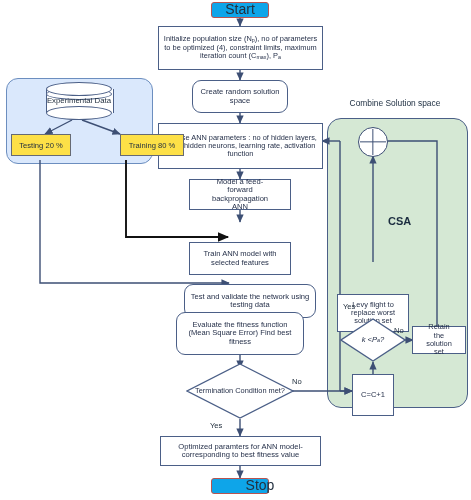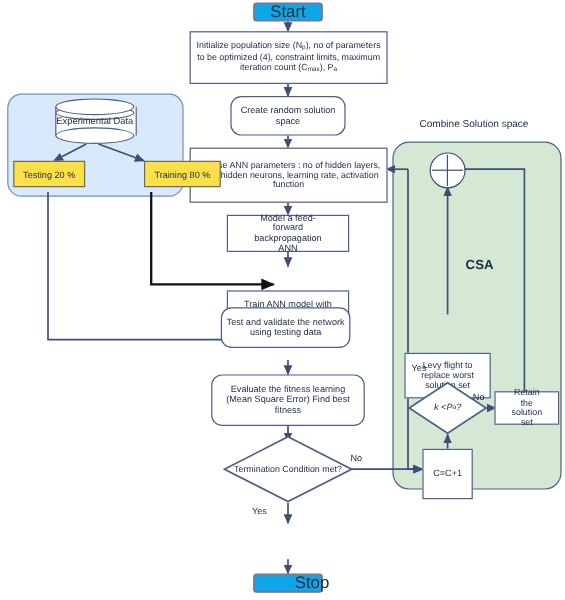--- a/index.html
+++ b/index.html
@@ -135,31 +135,32 @@
   </div>
 
   <div class="node rounded t75" style="left:192px;top:80px;width:96px;height:33px;padding:1px 4px;">Create random solution space</div>
 
   <div class="node proc t7" style="left:158px;top:123px;width:165px;height:46px;padding:1px 3px;">Choose ANN parameters : no of hidden layers, no of hidden neurons, learning rate, activation function</div>
 
   <div class="node proc t75" style="left:189px;top:179px;width:102px;height:31px;padding:1px 18px;">Model a feed-forward backpropagation ANN</div>
 
   <div class="node proc t75" style="left:189px;top:222px;width:102px;height:33px;padding:1px 3px;margin-top:20px;">Train ANN model with selected features</div>
 
-  <div class="node rounded t75" style="left:184px;top:256px;width:108px;height:34px;padding:1px 3px;">Test and validate the network using testing data</div>
-
-  <div class="node rounded t75" style="left:176px;top:312px;width:128px;height:43px;padding:1px 4px;">Evaluate the fitness learning (Mean Square Error) Find best fitness</div>
+  <div class="node rounded t75" style="left:184px;top:284px;width:132px;height:34px;padding:1px 3px;">Test and validate the network using testing data</div>
+
+  <div class="node rounded t75" style="left:176px;top:312px;width:128px;height:43px;padding:1px 4px;">Evaluate the fitness function (Mean Square Error) Find best fitness</div>
 
   <div class="diamond" style="left:186px;top:363px;width:108px;height:56px;">
     <svg class="dshape" viewBox="0 0 108 56" preserveAspectRatio="none">
       <polygon points="54,1 107,28 54,55 1,28" fill="#ffffff" stroke="#4b5f87" stroke-width="1.4"></polygon>
     </svg>
     <div class="dtext t7">Termination Condition met?</div>
   </div>
 
+  <div class="node proc t75" style="left:160px;top:436px;width:161px;height:30px;padding:1px 3px;">Optimized paramters for ANN model- corresponding to best fitness value</div>
 
   <div class="node term" style="left:211px;top:478px;width:58px;height:16px;padding-left:40px;">Stop</div>
 
   <div class="edgelbl" style="left:292px;top:377px;">No</div>
   <div class="edgelbl" style="left:210px;top:421px;">Yes</div>
 
   <div class="db" style="left:46px;top:82px;width:66px;height:38px;">
     <div class="db-body"></div>
     <div class="db-bot"></div>
     <div class="db-mid"></div>

